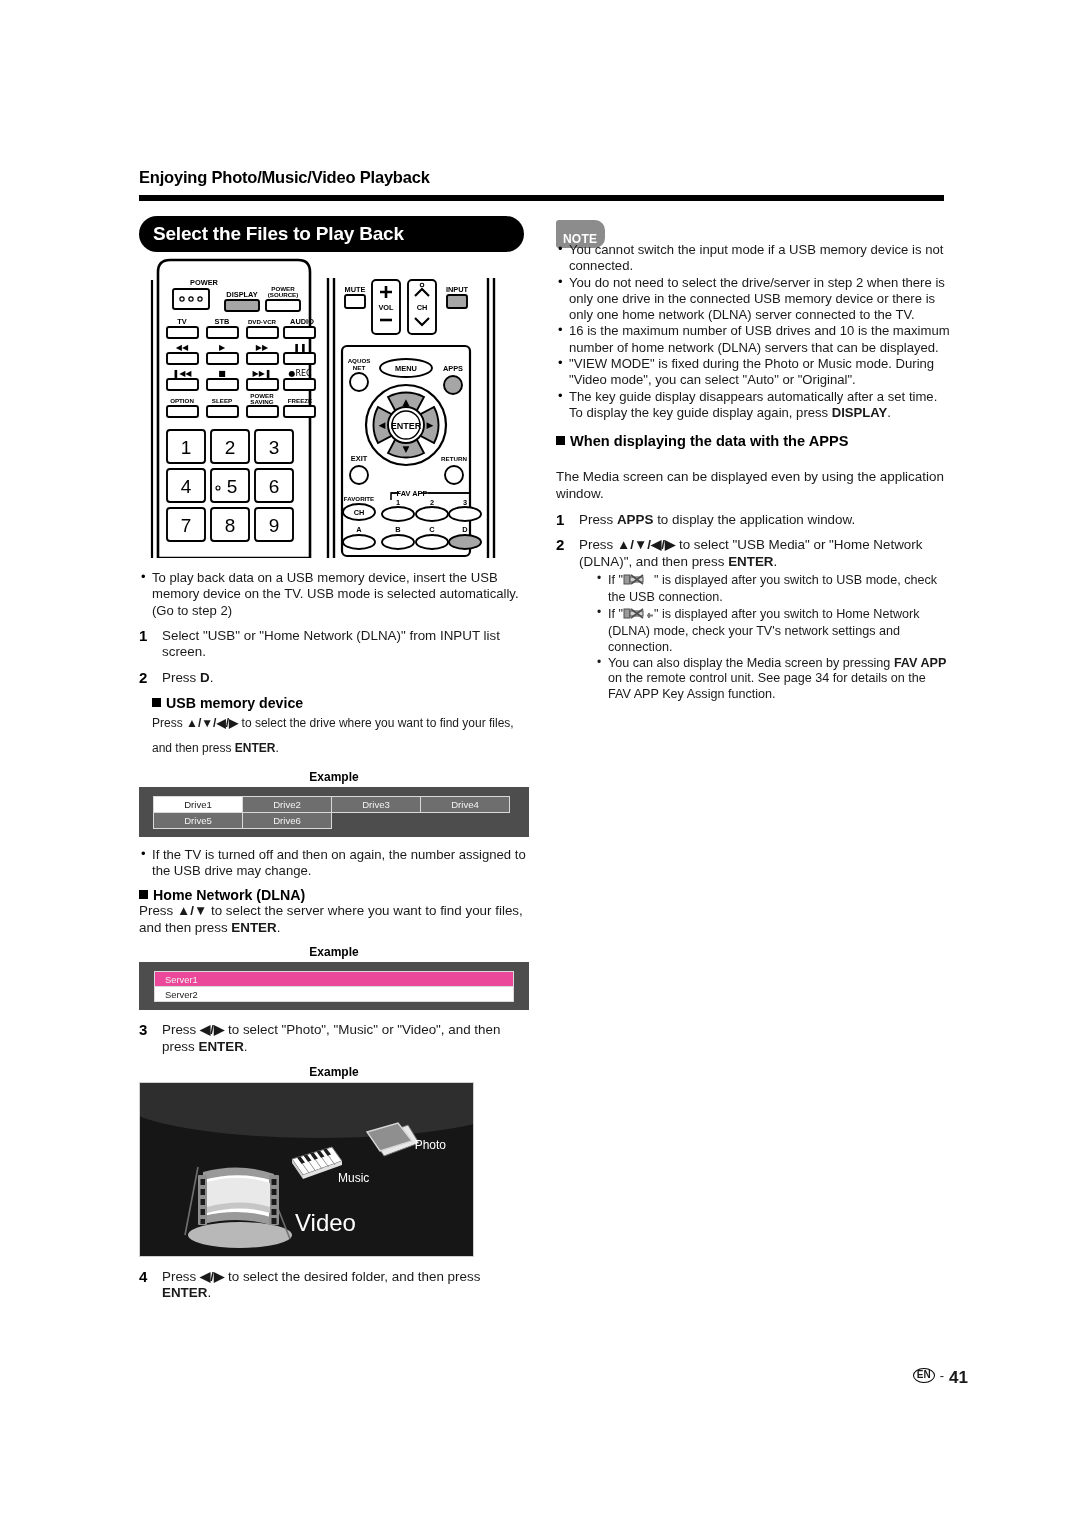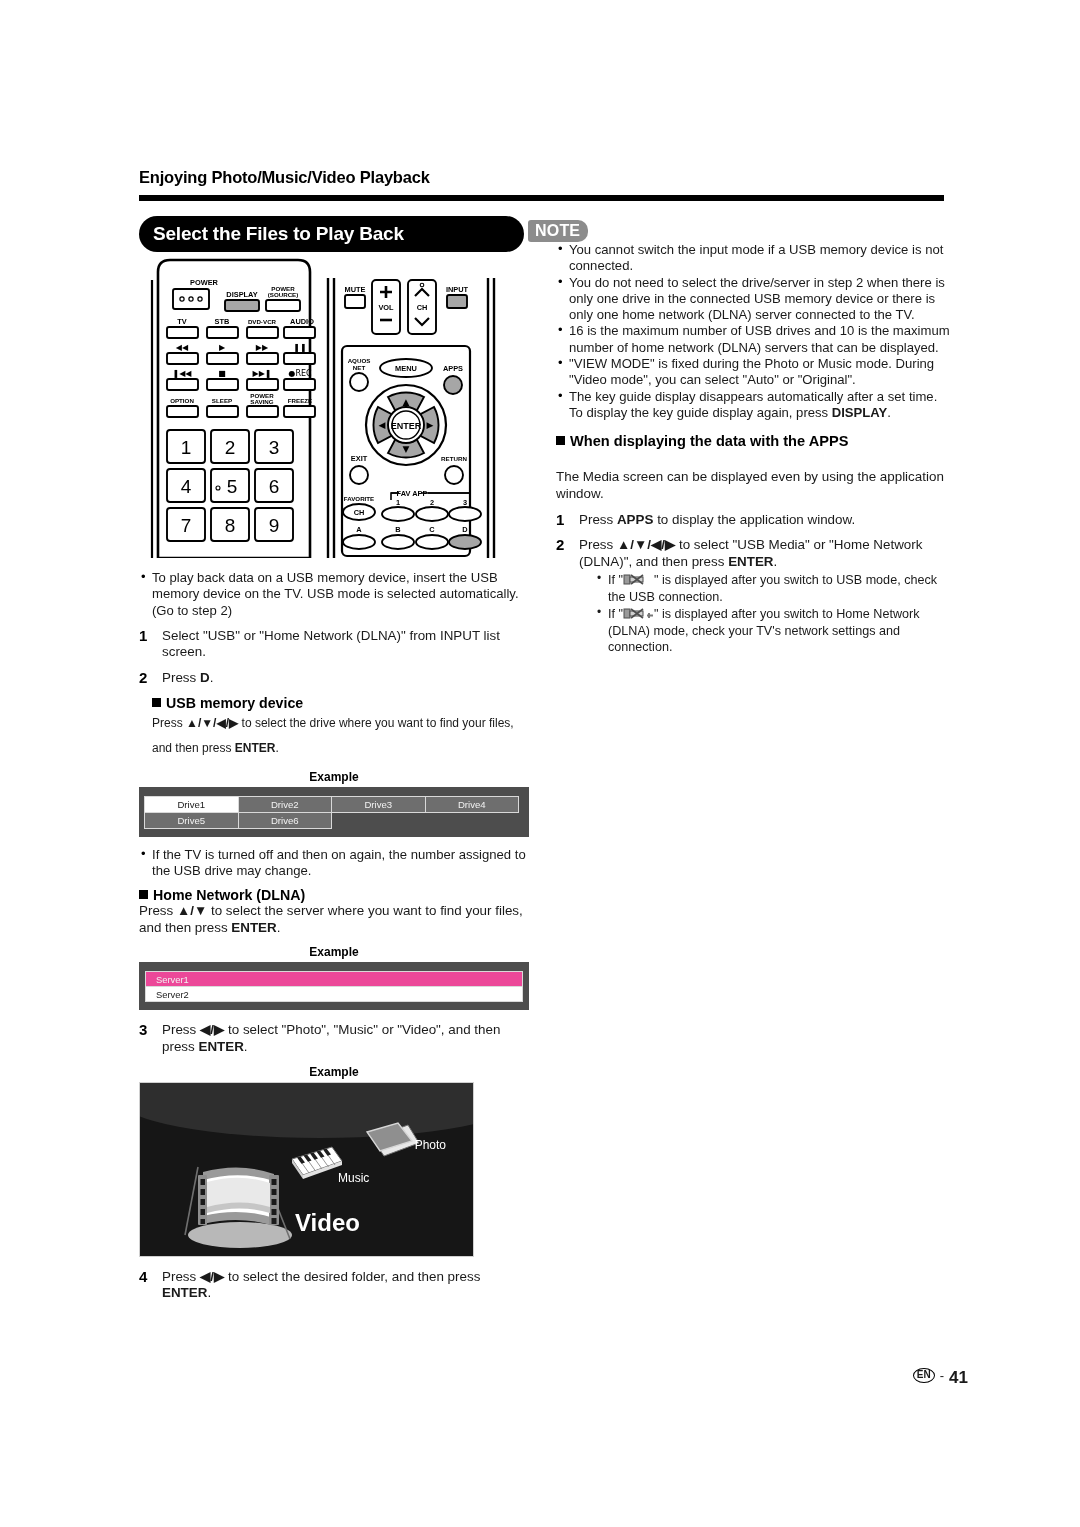--- a/index.html
+++ b/index.html
@@ -29,24 +29,24 @@
     background: #000; border-radius: 18px;
     display: flex; align-items: center;
   }
   .section-banner span {
     color: #fff; font-size: 19px; font-weight: bold;
     margin-left: 14px; letter-spacing: -0.2px;
   }
 
   
   .note-badge {
-    position: absolute; left: 528px; top: 220px;
+    position: absolute; left: 556px; top: 220px;
     background: #8c8c8c; color: #fff;
-    font-size: 16px; font-weight: bold;
-    padding: 2px 8px 2px 7px;
+    font-size: 12px; font-weight: bold;
+    padding: 12px 8px 2px 7px;
     border-radius: 3px 10px 10px 3px;
     letter-spacing: 0.2px;
   }
 
   
   .col-left  { position: absolute; left: 139px; top: 260px; width: 390px; }
   .col-right { position: absolute; left: 556px; top: 242px; width: 395px; }
 
   
   .body-txt { font-size: 12px; line-height: 25px; color: #1a1a1a; }
@@ -88,21 +88,21 @@
 
   .indent { margin-left: 13px; }
 
   .example-cap {
     text-align: center; font-size: 12px; font-weight: bold;
     margin-top: 9px; margin-bottom: 3px; color: #000;
   }
 
   
   .osd-panel {
-    background: #4d4d4d; padding: 9px 6px;
+    background: #4d4d4d; padding: 9px 15px;
   }
   .drive-grid { display: flex; flex-wrap: wrap; }
   .drive-cell {
     width: 25%; height: 17px;
     border: 1px solid #d9d9d9;
     font-size: 9.6px; color: #f2f2f2;
     display: flex; align-items: center; justify-content: center;
     background: #6e6e6e;
     margin: 0 0 -1px -1px;
   }
@@ -127,21 +127,21 @@
   }
   .media-screen .skyband {
     position: absolute; left: -20px; top: -60px; width: 400px; height: 115px;
     background: #2e2e2e; border-radius: 0 0 60% 60% / 0 0 46px 46px;
   }
   .media-screen .lbl {
     position: absolute; color: #fff; font-family: "Liberation Sans", sans-serif;
   }
   .lbl-photo { right: 27px; top: 55px; font-size: 12px; }
   .lbl-music { left: 198px; top: 88px; font-size: 12px; }
-  .lbl-video { left: 155px; top: 126px; font-size: 24px; font-weight: bold; }
+  .lbl-video { left: 155px; top: 126px; font-size: 24px; }
 
   
   .remote { position: absolute; left: 150px; top: 258px; width: 355px; height: 300px; }
 
   
   .footer {
     position: absolute; right: 112px; top: 1368px;
     display: flex; align-items: flex-start; gap: 5px;
   }
   .footer .en {
@@ -482,20 +482,21 @@
                   <rect x="1" y="3" width="6" height="9" fill="#9a9a9a" stroke="#4d4d4d" stroke-width="1"></rect>
                   <rect x="7" y="5" width="13" height="5" fill="#d0d0d0" stroke="#4d4d4d" stroke-width="1"></rect>
                   <path d="M8 3 L20 12 M20 3 L8 12" stroke="#4d4d4d" stroke-width="1.6"></path>
                 </svg></span><span>" is displayed after you switch to USB mode, check the USB connection.</span></li>
             <li><span>If "</span><span class="inline-icon"><svg width="31" height="14" viewBox="0 0 31 14">
                   <rect x="1" y="3" width="6" height="9" fill="#9a9a9a" stroke="#4d4d4d" stroke-width="1"></rect>
                   <rect x="7" y="5" width="13" height="5" fill="#d0d0d0" stroke="#4d4d4d" stroke-width="1"></rect>
                   <path d="M8 3 L20 12 M20 3 L8 12" stroke="#4d4d4d" stroke-width="1.6"></path>
                   <path d="M26 7 L26 12 M24 9.5 L30 9.5" stroke="#7a7a7a" stroke-width="2"></path>
                 </svg></span><span>" is displayed after you switch to Home Network (DLNA) mode, check your TV's network settings and connection.</span></li>
+            <li><span>You can also display the Media screen by pressing </span><span class="b">FAV APP</span><span> on the remote control unit. See page 34 for details on the FAV APP Key Assign function.</span></li>
           </ul>
       </div>
     </div>
   </div>
 
   <div class="footer">
     <span class="en">EN</span>
     <span class="dash">-</span>
     <span class="pg">41</span>
   </div>

